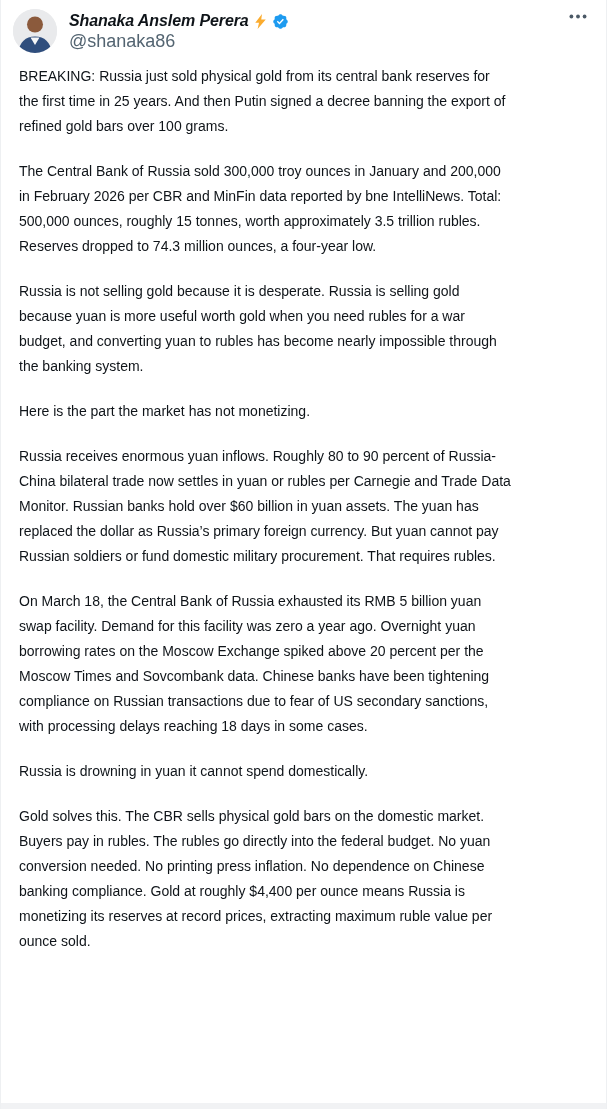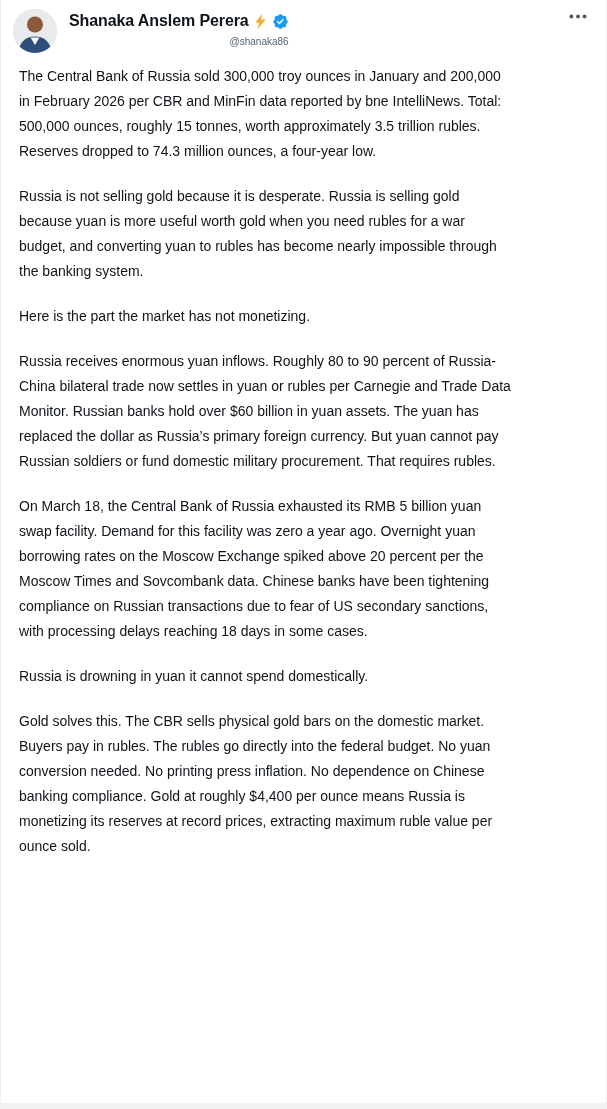--- a/index.html
+++ b/index.html
@@ -37,38 +37,38 @@
   .idblock {
     margin-left: 12px;
     padding-top: 2px;
     min-width: 0;
   }
   .name-row {
     display: flex;
     align-items: center;
     gap: 4px;
     line-height: 20px;
+    font-style: italic;
   }
   .name {
     font-size: 16px;
     font-weight: 700;
     color: #0f1419;
     letter-spacing: -0.1px;
     cursor: pointer;
     white-space: nowrap;
   }
   .bolt-icon svg { display: block; width: 15px; height: 15px; }
   .badge-icon svg { display: block; width: 17px; height: 17px; }
   .handle {
-    font-size: 10px;
+    font-size: 18px;
     color: #536471;
     line-height: 19px;
     margin-top: 1px;
     cursor: pointer;
-    text-align: right;
   }
   .more {
     position: absolute;
     top: 10px;
     right: 15px;
     background: none;
     border: none;
     padding: 4px;
     cursor: pointer;
     line-height: 0;
@@ -130,20 +130,21 @@
       <svg width="18" height="5" viewBox="0 0 18 5" xmlns="http://www.w3.org/2000/svg">
         <circle cx="2.4" cy="2.5" r="1.9" fill="#4b5966"></circle>
         <circle cx="9" cy="2.5" r="1.9" fill="#4b5966"></circle>
         <circle cx="15.6" cy="2.5" r="1.9" fill="#4b5966"></circle>
       </svg>
     </button>
 
   </div>
 
   <div class="body">
+    <p>BREAKING: Russia just sold physical gold from its central bank reserves for the first time in 25 years. And then Putin signed a decree banning the export of refined gold bars over 100 grams.</p>
     <p>The Central Bank of Russia sold 300,000 troy ounces in January and 200,000 in February 2026 per CBR and MinFin data reported by bne IntelliNews. Total: 500,000 ounces, roughly 15 tonnes, worth approximately 3.5 trillion rubles. Reserves dropped to 74.3 million ounces, a four-year low.</p>
     <p>Russia is not selling gold because it is desperate. Russia is selling gold because yuan is more useful worth gold when you need rubles for a war budget, and converting yuan to rubles has become nearly impossible through the banking system.</p>
     <p>Here is the part the market has not monetizing.</p>
     <p>Russia receives enormous yuan inflows. Roughly 80 to 90 percent of Russia-China bilateral trade now settles in yuan or rubles per Carnegie and Trade Data Monitor. Russian banks hold over $60 billion in yuan assets. The yuan has replaced the dollar as Russia’s primary foreign currency. But yuan cannot pay Russian soldiers or fund domestic military procurement. That requires rubles.</p>
     <p>On March 18, the Central Bank of Russia exhausted its RMB 5 billion yuan swap facility. Demand for this facility was zero a year ago. Overnight yuan borrowing rates on the Moscow Exchange spiked above 20 percent per the Moscow Times and Sovcombank data. Chinese banks have been tightening compliance on Russian transactions due to fear of US secondary sanctions, with processing delays reaching 18 days in some cases.</p>
     <p>Russia is drowning in yuan it cannot spend domestically.</p>
     <p>Gold solves this. The CBR sells physical gold bars on the domestic market. Buyers pay in rubles. The rubles go directly into the federal budget. No yuan conversion needed. No printing press inflation. No dependence on Chinese banking compliance. Gold at roughly $4,400 per ounce means Russia is monetizing its reserves at record prices, extracting maximum ruble value per ounce sold.</p>
   </div>
 
   <div class="bottom-strip"></div>

